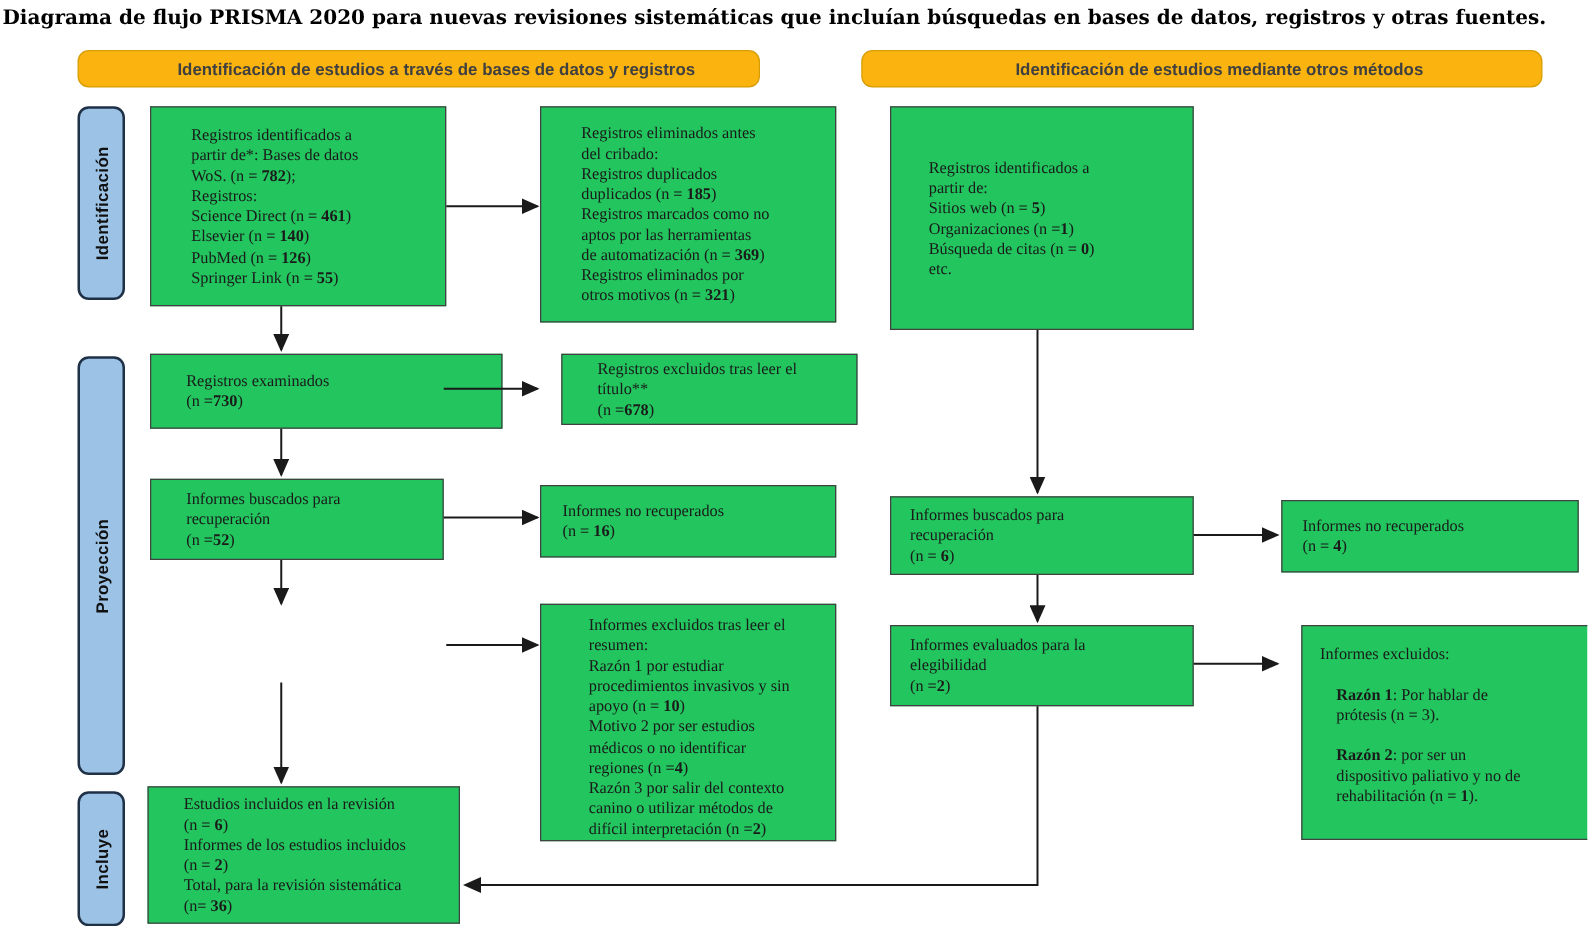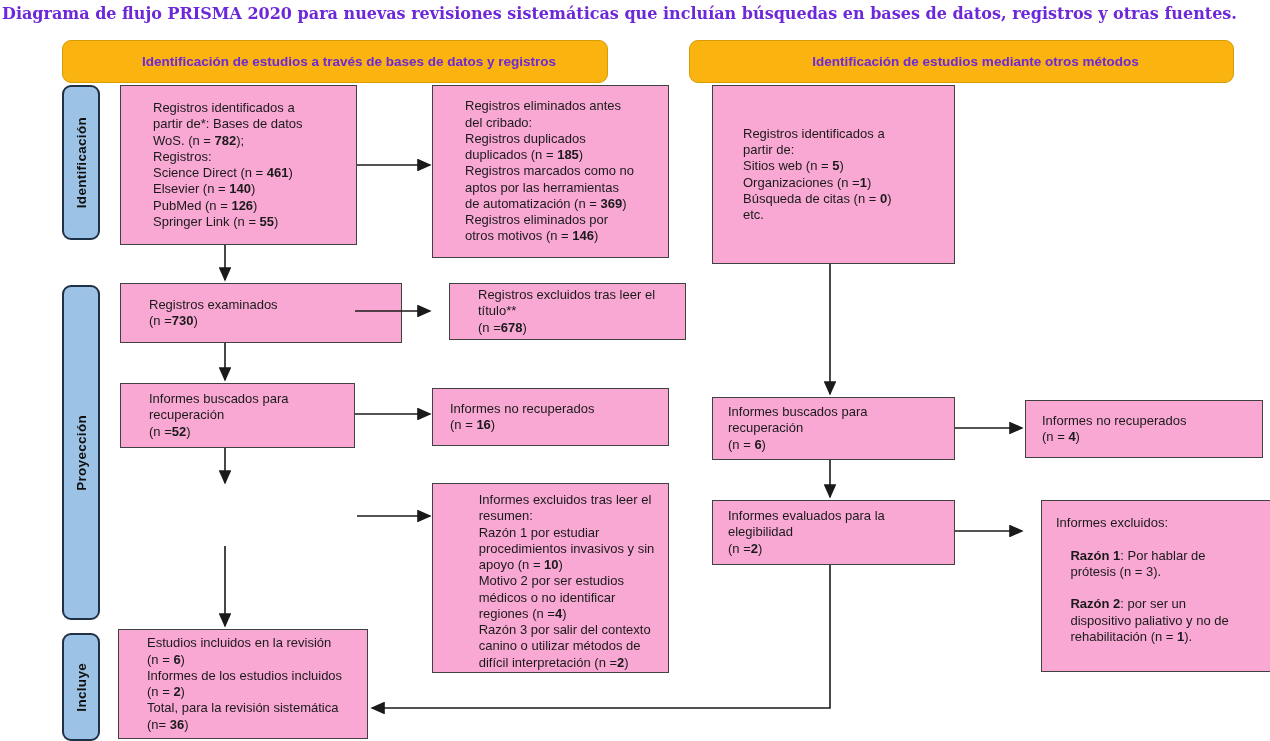--- a/index.html
+++ b/index.html
@@ -1,31 +1,31 @@
 <!DOCTYPE html>
 <html style="--header-bg: #FBB40F; --sidebar-bg: #9CC3E5; --sidebar-border: #1F3147; --box-border: #414141; --arrow: #1A1A1A;"><head>
 <meta charset="utf-8">
 <style>
   html,body{margin:0;padding:0;background:#fff;}
   #stage{position:relative;width:1270px;height:741px;background:#fff;overflow:hidden;
          font-family:"Liberation Sans",sans-serif;}
   .page-title{position:absolute;left:2px;top:4px;width:1260px;
-      font-family:"DejaVu Serif",serif;font-weight:600;font-size:16px;color:#6d28d9;}
-  .banner{position:absolute;height:43px;background:var(--header-bg,#FBB40F);
+      font-family:"DejaVu Serif",serif;font-weight:600;font-size:16px;color:#000000;}
+  .banner{position:absolute;height:30px;background:var(--header-bg,#FBB40F);
       border:1px solid #d79d05;border-radius:9px;display:flex;align-items:center;justify-content:center;
-      font-weight:bold;font-size:13.5px;color:#6d28d9;box-sizing:border-box;padding-left:28px;}
+      font-weight:bold;font-size:13.5px;color:#404040;box-sizing:border-box;padding-left:28px;}
   .side{position:absolute;width:38px;background:var(--sidebar-bg,#9CC3E5);
       border:2px solid var(--sidebar-border,#1F3147);border-radius:9px;
       display:flex;align-items:center;justify-content:center;box-sizing:border-box;}
   .side span{writing-mode:vertical-rl;transform:rotate(180deg);
       font-weight:bold;font-size:13.5px;color:#101010;letter-spacing:.3px;}
-  .box{position:absolute;background:#f9a8d4;border:1.5px solid var(--box-border,#414141);
+  .box{position:absolute;background:#22c55e;border:1.5px solid var(--box-border,#414141);
       box-sizing:border-box;display:flex;align-items:center;
       font-size:13px;line-height:1.25;color:#1a1a1a;white-space:pre-line;
-      padding:4px 6px 4px 28px;}
+      padding:4px 6px 4px 28px;font-family:Liberation Serif, serif;}
   .pad-lg{padding-left:32px;}
   .pad-xl{padding-left:38px;}
   .top{align-items:flex-start;padding-top:8px;}
   .top2{align-items:flex-start;padding-top:14px;padding-left:14px;margin-left:16px;}
   #arrows{position:absolute;left:0;top:0;pointer-events:none;}
   .al{stroke:var(--arrow,#1A1A1A);stroke-width:1.6;fill:none;}
 </style>
 </head>
 <body>
 
@@ -72,29 +72,29 @@
 
   <div class="box pad-lg" style="left:432px;top:85px;width:237px;height:173px;">
     <span>Registros eliminados antes
 del cribado:
 Registros duplicados
 duplicados (n = <b>185</b>)
 Registros marcados como no
 aptos por las herramientas
 de automatización (n = <b>369</b>)
 Registros eliminados por
-otros motivos (n = <b>146</b>)</span></div>
+otros motivos (n = <b>321</b>)</span></div>
   <div class="box" style="left:449px;top:283px;width:237px;height:57px;">
     <span>Registros excluidos tras leer el
 título**
 (n =<b>678</b>)</span></div>
   <div class="box" style="left:432px;top:388px;width:237px;height:58px;padding-left:17px;">
     <span>Informes no recuperados
 (n = <b>16</b>)</span></div>
-  <div class="box pad-xl top" style="left:432px;top:483px;width:237px;height:190px;justify-content:center;">
+  <div class="box pad-xl top" style="left:432px;top:483px;width:237px;height:190px;">
     <span>Informes excluidos tras leer el
 resumen:
 Razón 1 por estudiar
 procedimientos invasivos y sin
 apoyo (n = <b>10</b>)
 Motivo 2 por ser estudios
 médicos o no identificar
 regiones (n =<b>4</b>)
 Razón 3 por salir del contexto
 canino o utilizar métodos de

